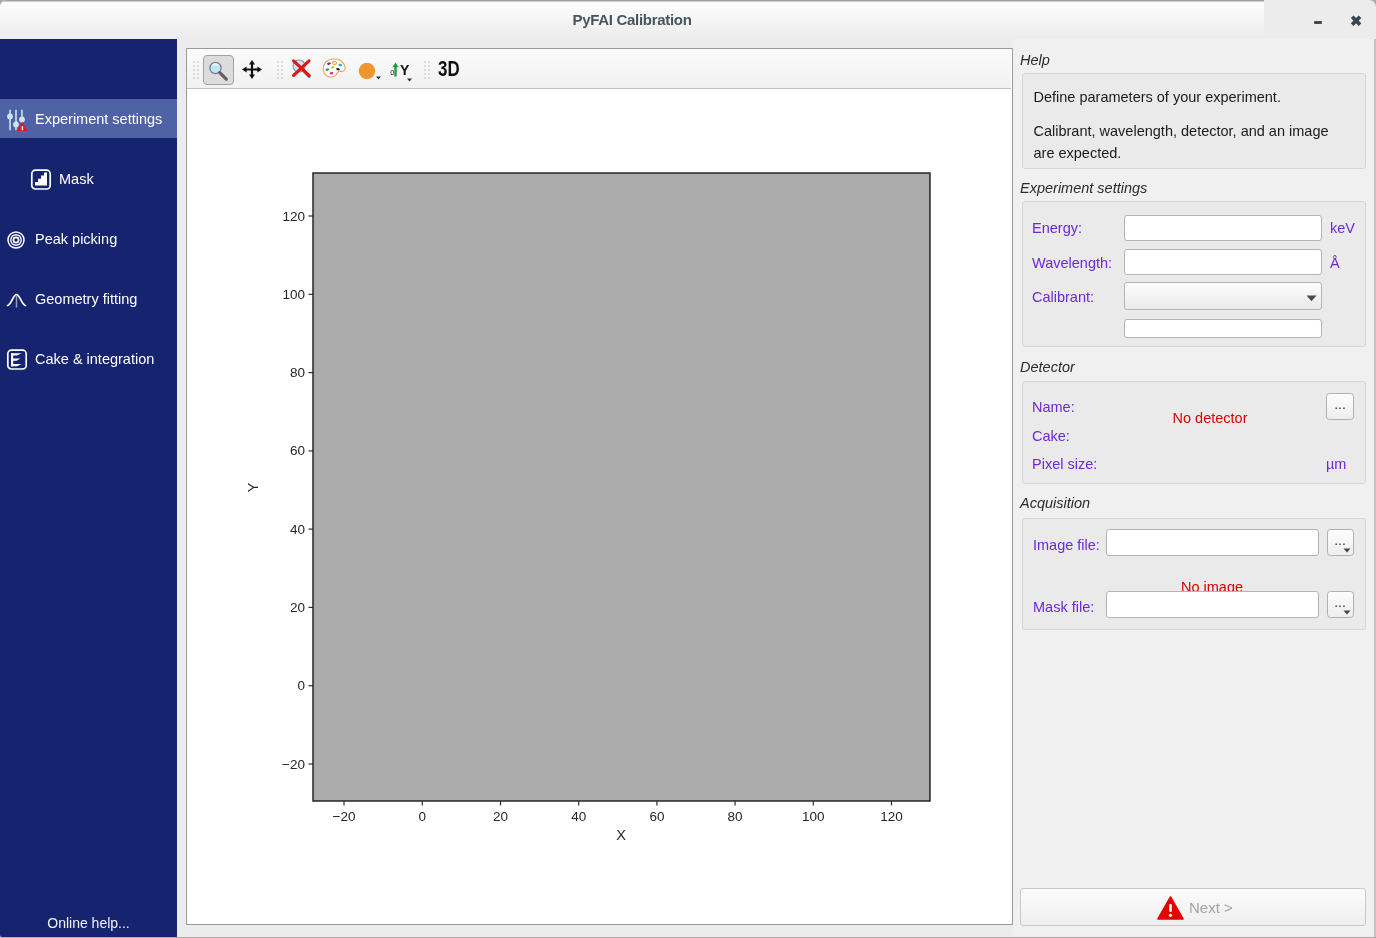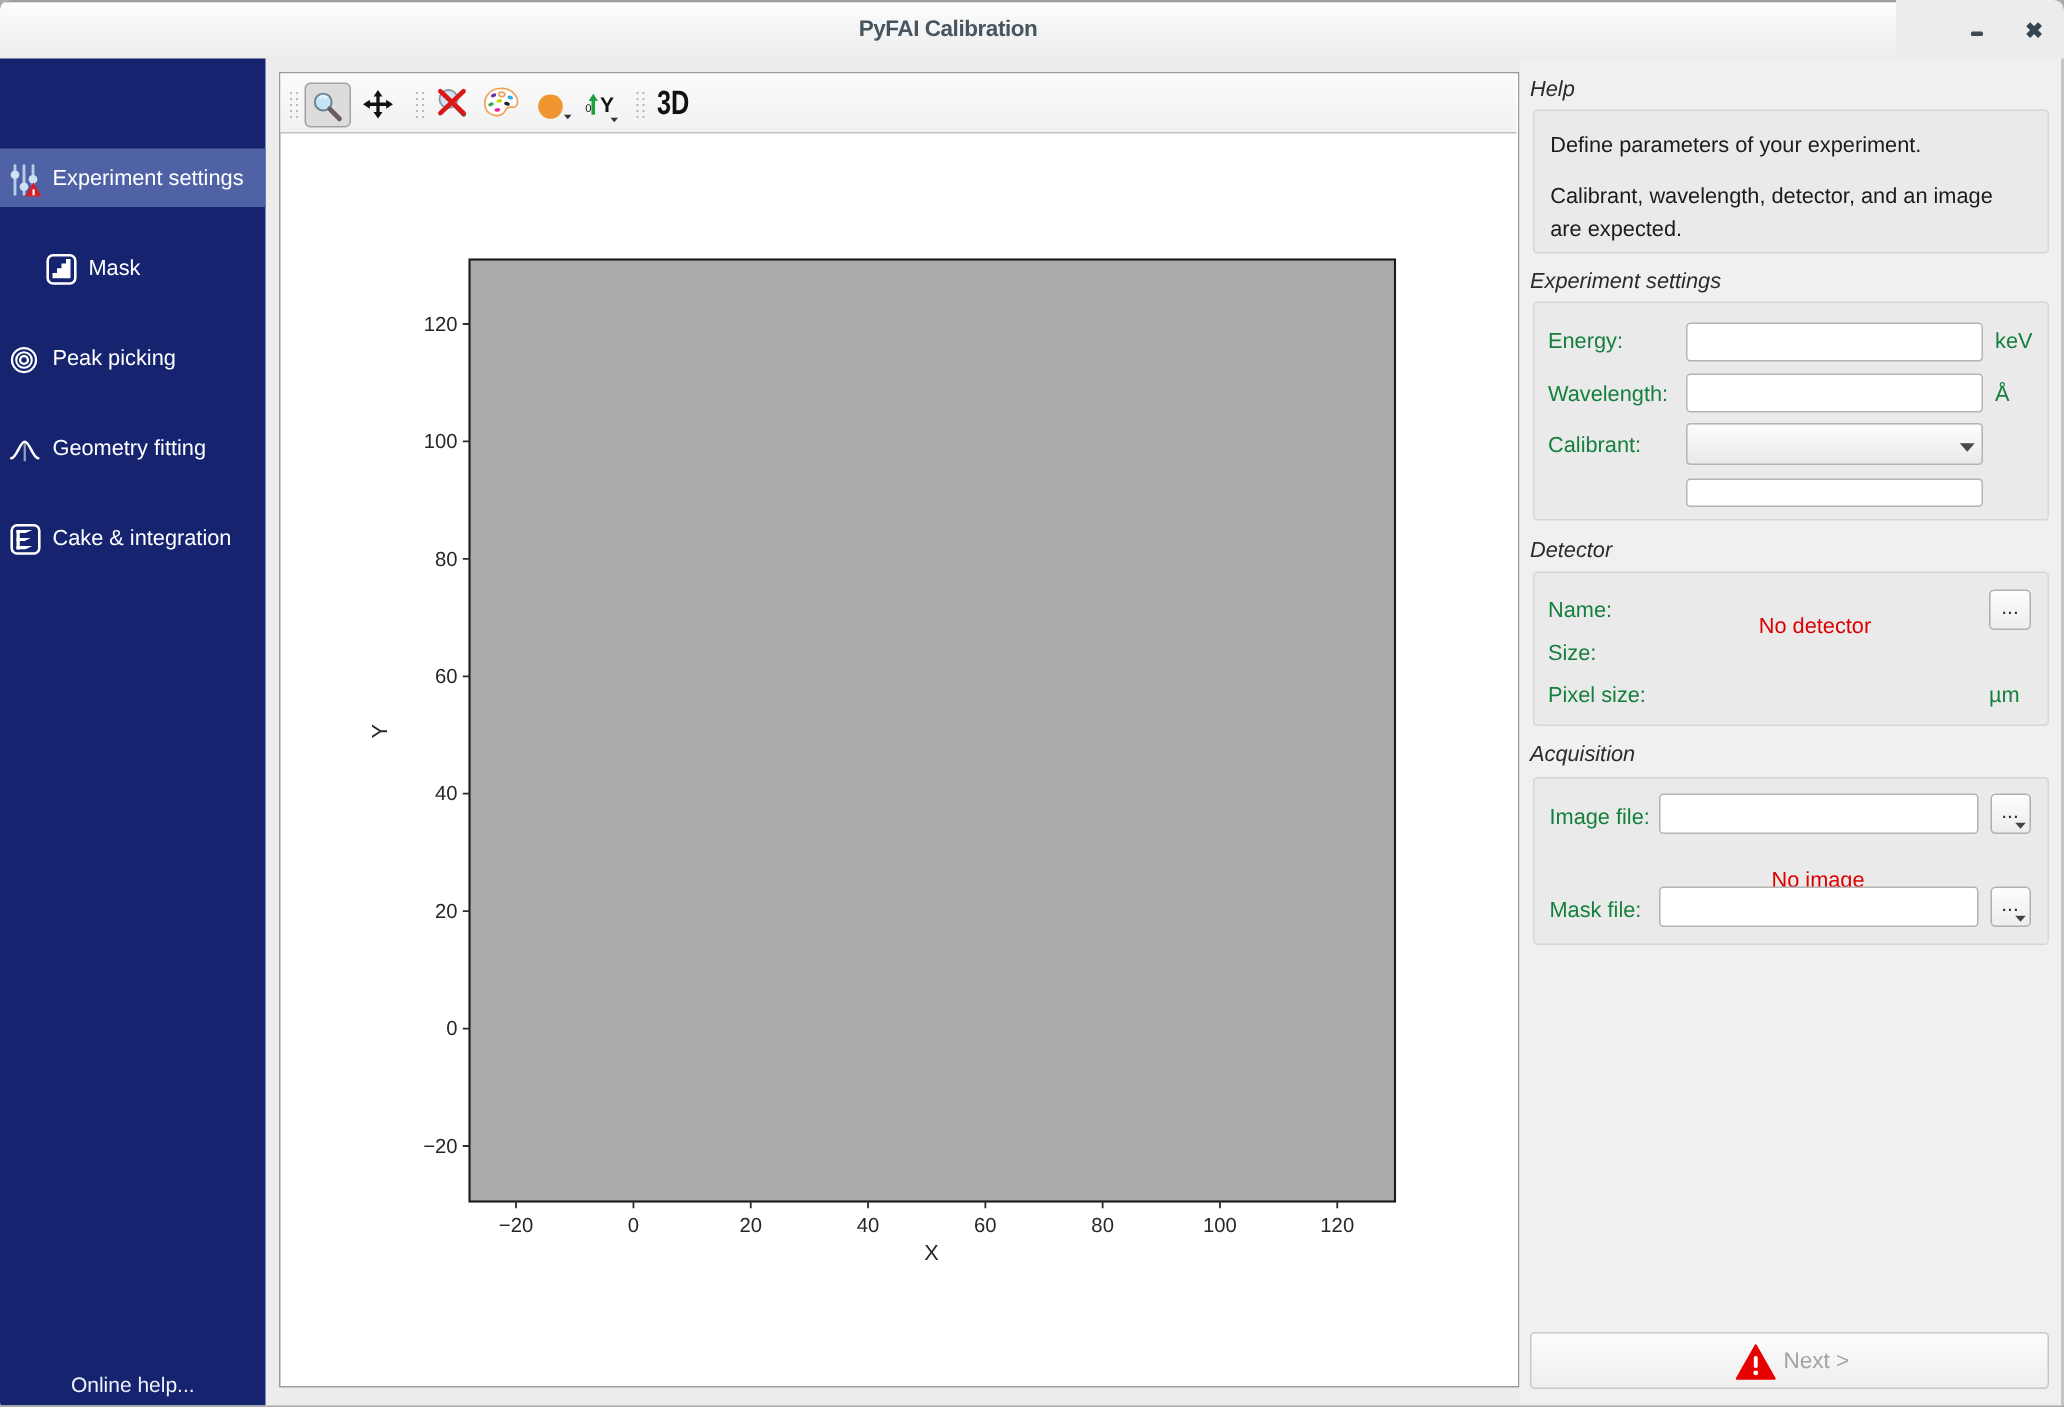--- a/index.html
+++ b/index.html
@@ -24,21 +24,21 @@
   #plotpanel { position:absolute; left:186px; top:48px; width:827px; height:877px;
       background:#ffffff; border:1px solid #9b9b9b; }
   #toolbar { position:absolute; left:0; top:0; width:824px; height:40px;
       background:linear-gradient(#fbfbfb,#f1f1f1); border-bottom:1px solid #c2c2c2; }
   #zoombtn { position:absolute; left:16px; top:6px; width:31px; height:30px; background:#dcdcdc; border:1px solid #a2a2a2; border-radius:4px; }
   #t3d { position:absolute; left:250.5px; top:6.5px; font-size:22.5px; font-weight:bold; color:#111; transform:scaleX(0.75); transform-origin:0 0; }
   
   #rightpanel { position:absolute; left:1013px; top:39px; width:362px; height:897px; background:#f0f0f0; }
   .rp-h { position:absolute; left:7px; font-size:14.5px; color:#2b2b2b;font-style:italic; }
   .rp-box { position:absolute; left:8.5px; width:344px; background:#eaeaea; border:1px solid #d6d6d6; border-radius:3px; }
-  .rp-lbl { position:absolute; font-size:14.5px; color:#15803d; }
+  .rp-lbl { position:absolute; font-size:14.5px; color:#6d28d9; }
   .red { color:#dd0000;margin-top:11px; }
   .inp { position:absolute; background:#ffffff; border:1px solid #b4b4b4; border-radius:3px; }
   .btn3d { position:absolute; background:linear-gradient(#fdfdfd,#ededed); border:1px solid #b0b0b0; border-radius:3.5px; color:#2f2f2f; text-align:center; }
   #nextbtn { position:absolute; left:7px; top:849px; width:346px; height:38px; background:linear-gradient(#fcfcfc,#eeeeee); border:1px solid #c9c9c9; border-radius:3px; }
 </style>
 </head>
 <body>
 <div id="win">
   <div id="titlebar">
     <div id="title">PyFAI Calibration</div>
@@ -271,21 +271,21 @@
     <svg style="position:absolute;left:293px;top:256px;" width="11" height="7" viewBox="0 0 11 7">
         <path d="M0.5 0.5 L10.5 0.5 L5.5 6.2 Z" fill="#4a4a4a"></path>
       </svg>
     <div class="inp" style="left:111px;top:279.5px;width:198px;height:19px;"></div>
 
     <div class="rp-h" style="top:320px;">Detector</div>
     <div class="rp-box" style="top:342px; height:103px;"></div>
     <div class="rp-lbl" style="left:19px;top:360px;">Name:</div>
     <div class="rp-lbl red" style="left:97px; top:360px; width:200px; text-align:center;">No detector</div>
     <div class="btn3d" style="left:313px;top:354px;width:28px;height:26.5px;font-size:14px;line-height:20px;">...</div>
-    <div class="rp-lbl" style="left:19px;top:388.5px;">Size:</div>
+    <div class="rp-lbl" style="left:19px;top:388.5px;">Cake:</div>
     <div class="rp-lbl" style="left:19px;top:417px;">Pixel size:</div>
     <div class="rp-lbl" style="left:313px;top:417px;">µm</div>
 
     <div class="rp-h" style="top:456px;">Acquisition</div>
     <div class="rp-box" style="top:478.5px; height:112px;"></div>
     <div class="rp-lbl" style="left:20px;top:497.5px;">Image file:</div>
     <div class="inp" style="left:93px;top:490px;width:213px;height:27px;"></div>
     <div class="btn3d" style="left:313.5px;top:490px;width:27px;height:27px;font-size:14px;line-height:20px;">...<svg style="position:absolute;right:2px;bottom:2px;" width="8" height="5" viewBox="0 0 8 5">
           <path d="M0.5 0.5 L7.5 0.5 L4 4.5 Z" fill="#444"></path>
         </svg></div>

